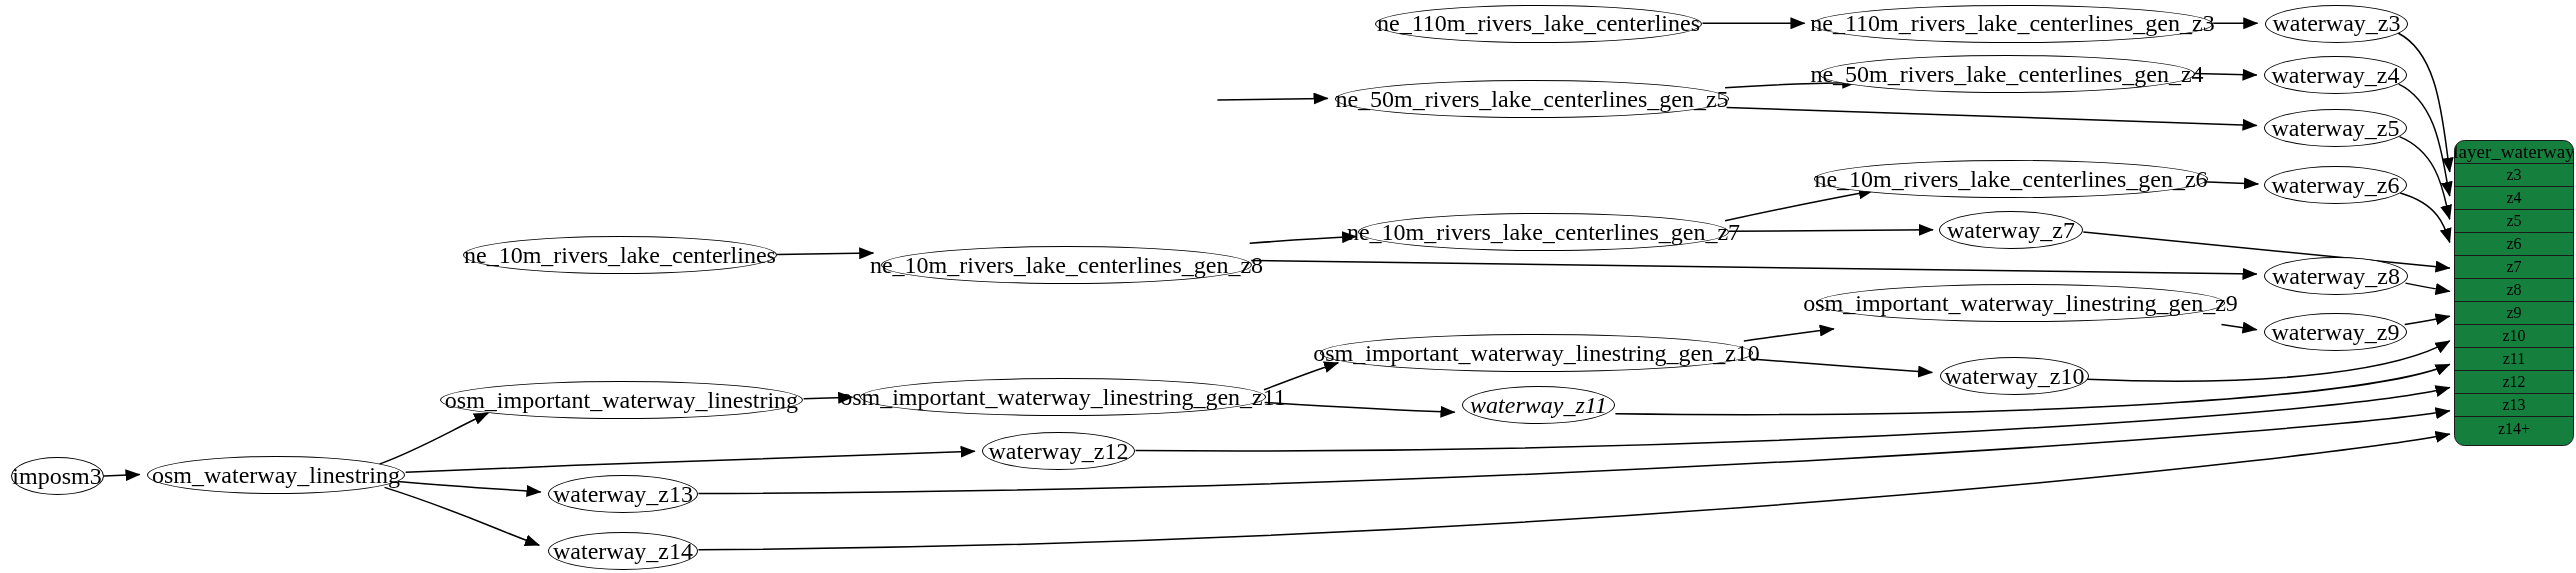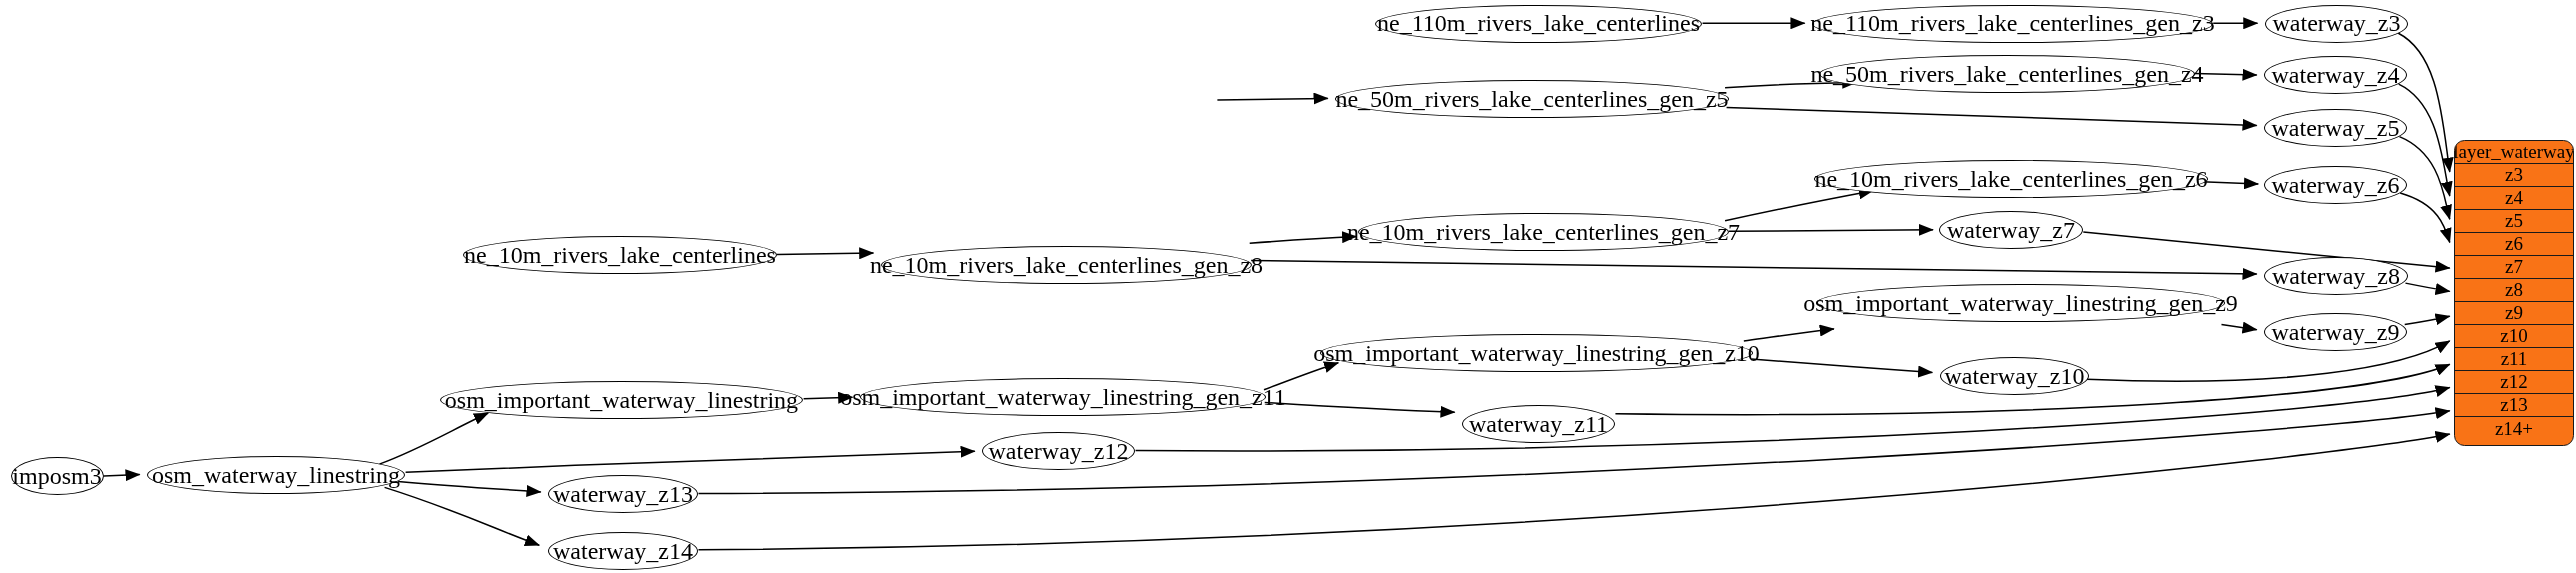--- a/index.html
+++ b/index.html
@@ -33,33 +33,33 @@
   }
   .dbtable {
     position: absolute;
     left: 2454px;
     top: 140px;
     width: 120px;
     height: 306px;
     box-sizing: border-box;
     border: 1.5px solid #1a1a1a;
     border-radius: 10.5px;
-    background: #f97316;
+    background: #15803d;
     overflow: hidden;
     z-index: 1;
     display: flex;
     flex-direction: column;
   }
   .dbtable .trow {
     height: 23px;
     box-sizing: border-box;
     display: flex;
     align-items: center;
     justify-content: center;
-    font-size: 19px;
+    font-size: 16px;
     color: #000000;
     border-bottom: 1.5px solid #1a1a1a;
   }
   .dbtable .trow:last-child { border-bottom: none; }
   .dbtable .thead { font-size: 19px; }
 </style>
 </head>
 <body>
 
 <div class="canvas">
@@ -124,21 +124,21 @@
   <div class="node" style="left:1814px; top:160px; width:394px;">ne_10m_rivers_lake_centerlines_gen_z6</div>
   <div class="node" style="left:2264px; top:166px; width:143px;">waterway_z6</div>
   <div class="node" style="left:1939px; top:211px; width:144px;">waterway_z7</div>
   <div class="node" style="left:2264px; top:257px; width:144px;">waterway_z8</div>
   <div class="node" style="left:440px;  top:381px; width:363px;">osm_important_waterway_linestring</div>
   <div class="node" style="left:860px; top:378px; width:406px;">osm_important_waterway_linestring_gen_z11</div>
   <div class="node" style="left:1320px; top:334px; width:433px;text-align:right;">osm_important_waterway_linestring_gen_z10</div>
   <div class="node" style="left:1816px; top:284px; width:409px;">osm_important_waterway_linestring_gen_z9</div>
   <div class="node" style="left:2264px; top:313px; width:143px;">waterway_z9</div>
   <div class="node" style="left:1940px; top:357px; width:149px;">waterway_z10</div>
-  <div class="node" style="left:1462px; top:405px; width:153px;">waterway_z11</div>
+  <div class="node" style="left:1462px; top:386px; width:153px;font-style:italic;">waterway_z11</div>
   <div class="node" style="left:982px; top:432px; width:153px;">waterway_z12</div>
   <div class="node" style="left:548px;  top:475px; width:150px;">waterway_z13</div>
   <div class="node" style="left:548px;  top:532px; width:150px;">waterway_z14</div>
 
   <div class="dbtable">
     <div class="trow thead">layer_waterway</div>
     <div class="trow">z3</div>
     <div class="trow">z4</div>
     <div class="trow">z5</div>
     <div class="trow">z6</div>

